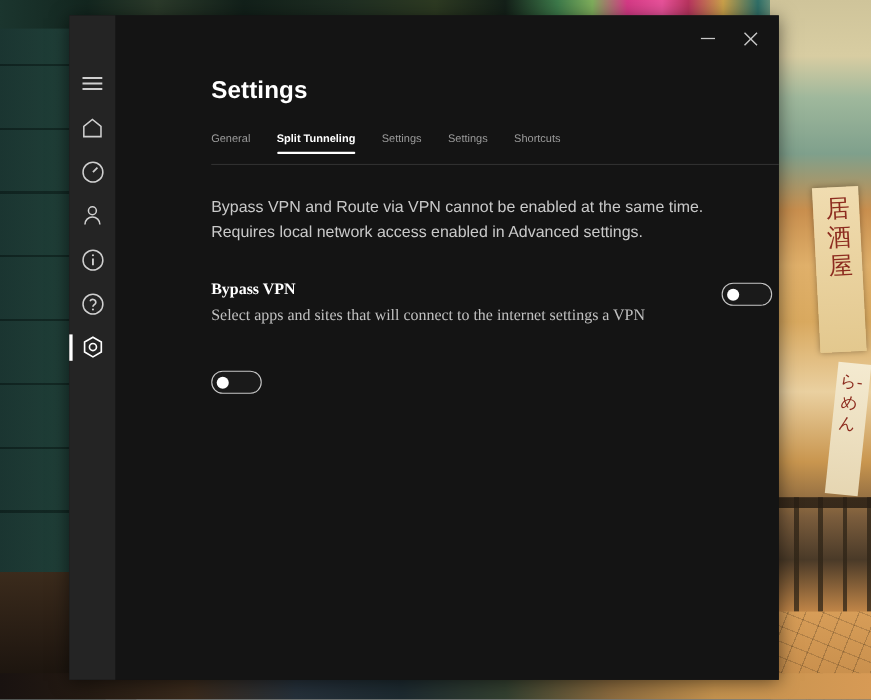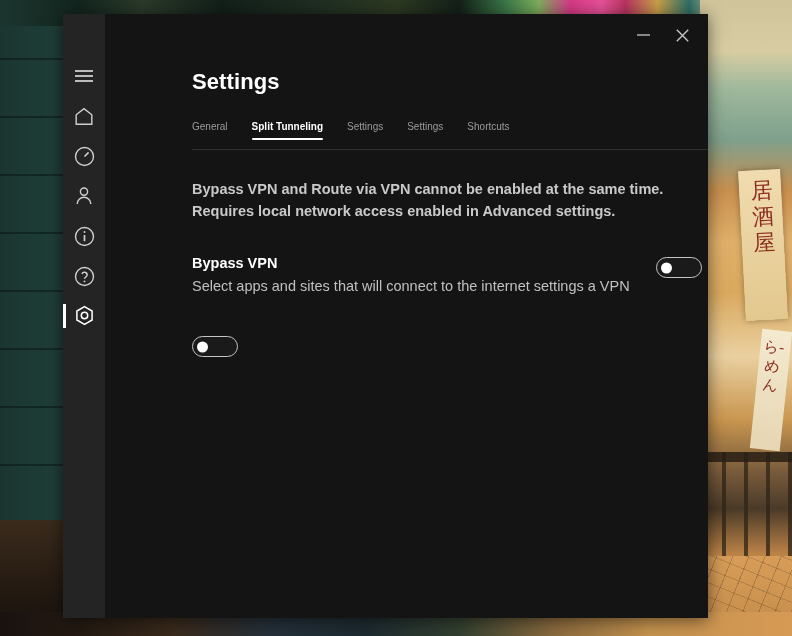--- a/index.html
+++ b/index.html
@@ -241,34 +241,33 @@
     background: #303030;
     width: 516px;
   }
 
   #notice {
     color: #c9c9c9;
     font-size: 14.5px;
     line-height: 22px;
     margin-top: 28px;
     width: 500px;
-    font-weight: bold;
   }
   #notice div { white-space: nowrap; }
 
   .setting-row {
     width: 510px;
     display: flex;
     align-items: flex-start;
     justify-content: space-between;
   }
   #bypass-vpn-row { margin-top: 33px; }
   #route-vpn-row  { margin-top: 37px; }
 
-  .setting-texts { width: 452px; }
+  .setting-texts { width: 452px; font-family: Liberation Serif, serif; }
   .setting-title {
     color: #ffffff;
     font-size: 14.5px;
     font-weight: 700;
     margin: 0;
   }
   .setting-desc {
     color: #c0c0c0;
     font-size: 14.5px;
     line-height: 21px;

